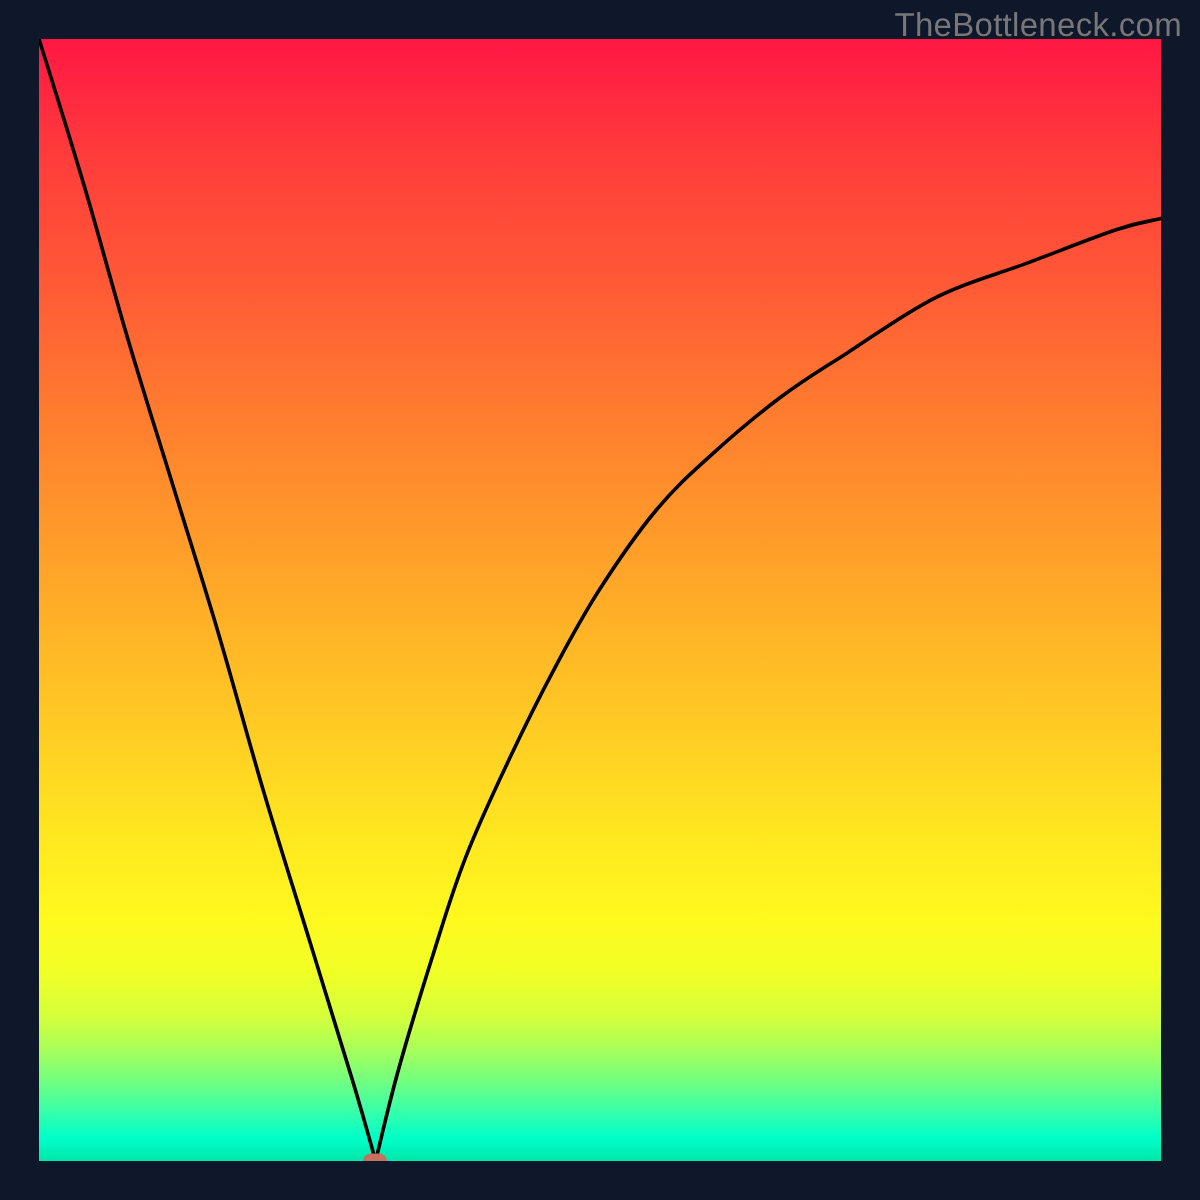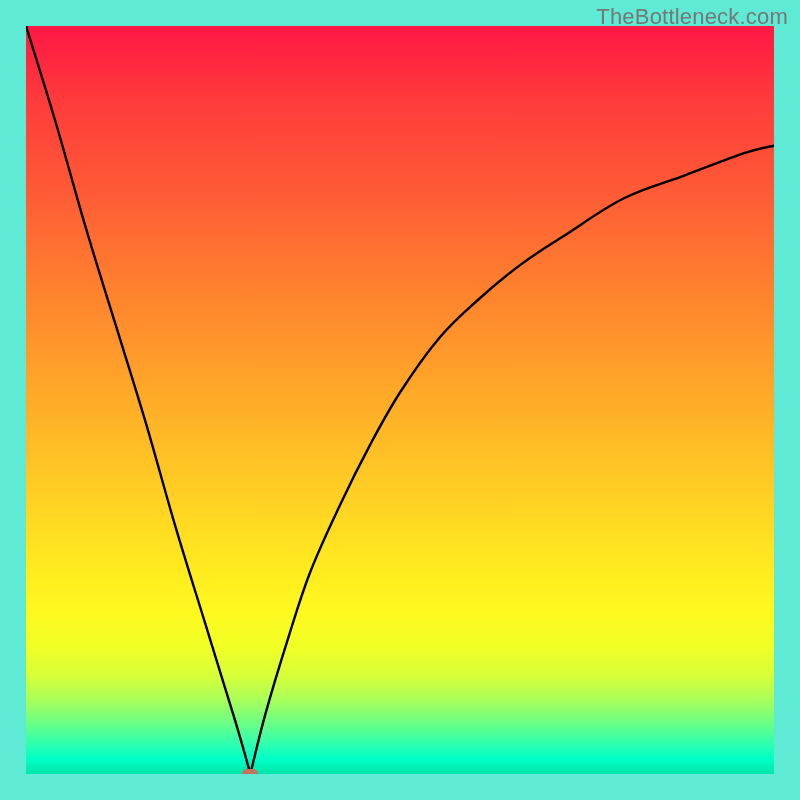--- a/index.html
+++ b/index.html
@@ -8,21 +8,21 @@
     width: 800px;
     height: 800px;
     overflow: hidden;
     background: #000;
     font-family: Arial, Helvetica, sans-serif;
   }
   .frame {
     position: relative;
     width: 800px;
     height: 800px;
-    background: #5eead4;
+    background: #0f172a;
   }
   .watermark {
     position: absolute;
     top: 4px;
     right: 12px;
     color: #777;
     font-size: 22px;
     font-weight: 500;
     letter-spacing: 0.2px;
     z-index: 5;

